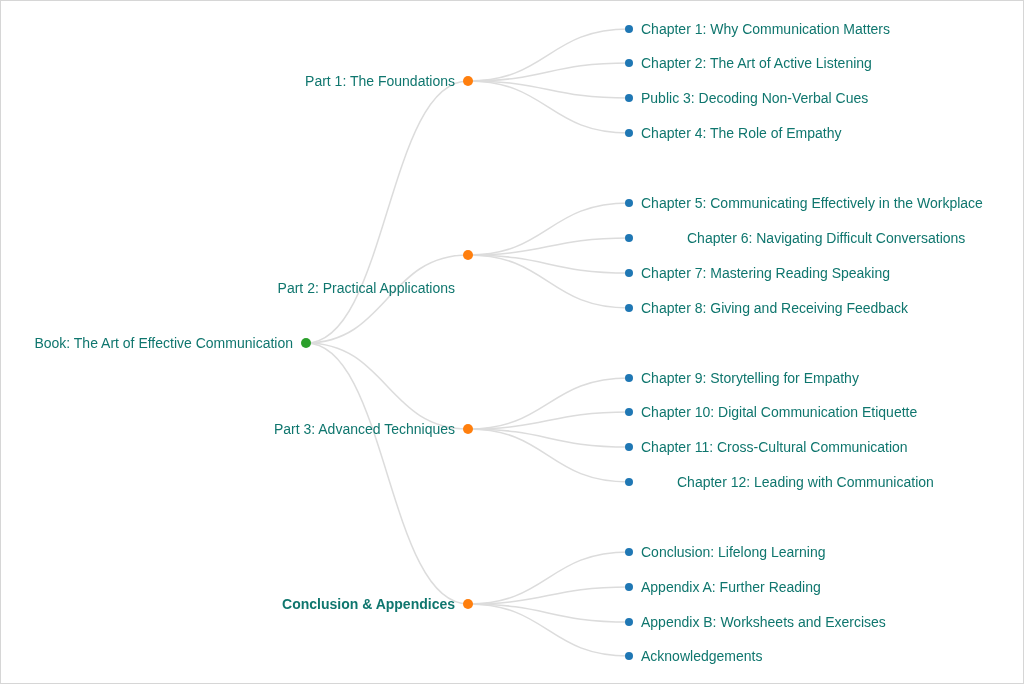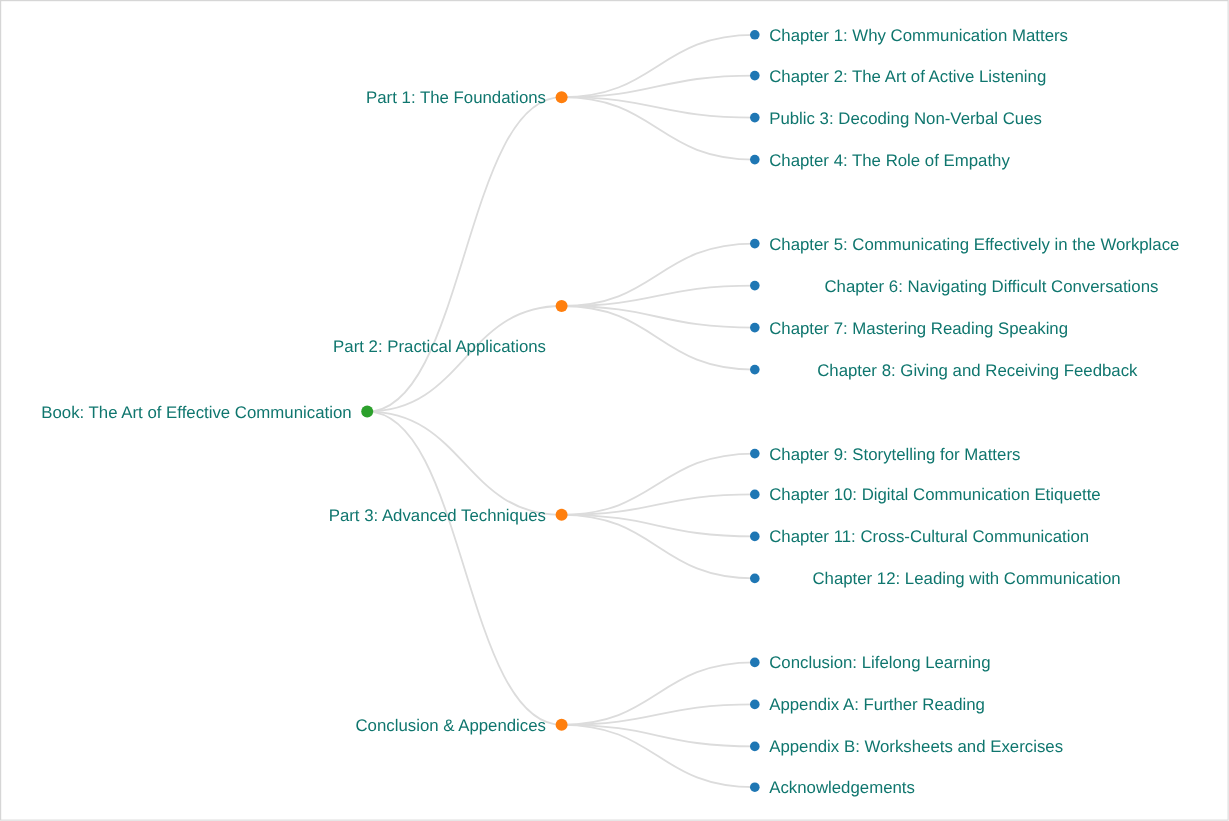--- a/index.html
+++ b/index.html
@@ -92,33 +92,33 @@
     <circle cx="628" cy="586" r="4" fill="#1f77b4"></circle>
     <circle cx="628" cy="621" r="4" fill="#1f77b4"></circle>
     <circle cx="628" cy="655" r="4" fill="#1f77b4"></circle>
   </svg>
 
   <div class="node-label root-label" style="right:730px; top:332px;">Book: The Art of Effective Communication</div>
 
   <div class="node-label branch-label" style="right:568px; top:70px;">Part 1: The Foundations</div>
   <div class="node-label branch-label" style="right:568px; top:244px;margin-top:33px;">Part 2: Practical Applications</div>
   <div class="node-label branch-label" style="right:568px; top:418px;">Part 3: Advanced Techniques</div>
-  <div class="node-label branch-label" style="right:568px; top:593px;">Conclusion &amp; Appendices</div>
+  <div class="node-label branch-label" style="right:568px; top:593px;font-weight:bold;">Conclusion &amp; Appendices</div>
 
   <div class="node-label leaf-label" style="left:640px; top:18px;">Chapter 1: Why Communication Matters</div>
   <div class="node-label leaf-label" style="left:640px; top:52px;">Chapter 2: The Art of Active Listening</div>
   <div class="node-label leaf-label" style="left:640px; top:87px;">Public 3: Decoding Non-Verbal Cues</div>
   <div class="node-label leaf-label" style="left:640px; top:122px;">Chapter 4: The Role of Empathy</div>
 
   <div class="node-label leaf-label" style="left:640px; top:192px;">Chapter 5: Communicating Effectively in the Workplace</div>
   <div class="node-label leaf-label" style="left:640px; top:227px;margin-left:46px;">Chapter 6: Navigating Difficult Conversations</div>
   <div class="node-label leaf-label" style="left:640px; top:262px;">Chapter 7: Mastering Reading Speaking</div>
-  <div class="node-label leaf-label" style="left:640px; top:297px;margin-left:40px;">Chapter 8: Giving and Receiving Feedback</div>
+  <div class="node-label leaf-label" style="left:640px; top:297px;">Chapter 8: Giving and Receiving Feedback</div>
 
-  <div class="node-label leaf-label" style="left:640px; top:367px;">Chapter 9: Storytelling for Matters</div>
+  <div class="node-label leaf-label" style="left:640px; top:367px;">Chapter 9: Storytelling for Empathy</div>
   <div class="node-label leaf-label" style="left:640px; top:401px;">Chapter 10: Digital Communication Etiquette</div>
   <div class="node-label leaf-label" style="left:640px; top:436px;">Chapter 11: Cross-Cultural Communication</div>
   <div class="node-label leaf-label" style="left:640px; top:471px;margin-left:36px;">Chapter 12: Leading with Communication</div>
 
   <div class="node-label leaf-label" style="left:640px; top:576px;">Appendix A: Further Reading</div>
   <div class="node-label leaf-label" style="left:640px; top:541px;">Conclusion: Lifelong Learning</div>
   <div class="node-label leaf-label" style="left:640px; top:611px;">Appendix B: Worksheets and Exercises</div>
   <div class="node-label leaf-label" style="left:640px; top:645px;">Acknowledgements</div>
 
 </div>

